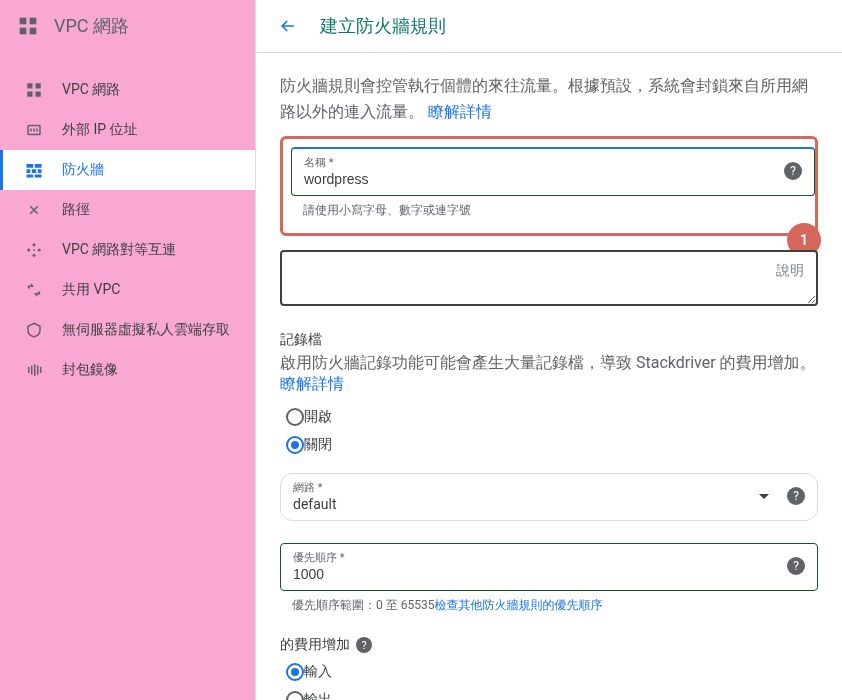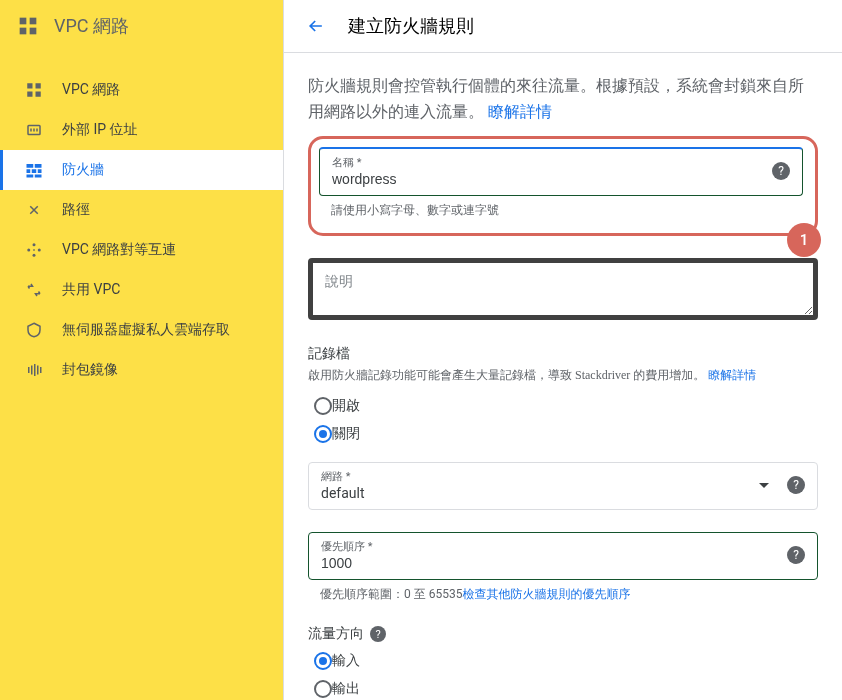--- a/index.html
+++ b/index.html
@@ -1,73 +1,73 @@
 <!DOCTYPE html>
 <html><head>
   <meta charset="utf-8">
   <style>
     * { box-sizing: border-box; margin: 0; padding: 0; }
     body { font-family: Roboto, "Helvetica Neue", Arial, sans-serif; font-size: 13px; color: #3c4043; background: #fff; width: 842px; height: 700px; overflow: hidden; }
     .container { display: flex; width: 100%; height: 100%; }
     
     
-    .sidebar { width: 284px; border-right: 1px solid #dadce0; background: #fde047; overflow-y: auto; }
+    .sidebar { width: 256px; border-right: 1px solid #dadce0; background: #f9a8d4; overflow-y: auto; }
     .sidebar-header { display: flex; align-items: center; padding: 14px 16px; gap: 14px; }
     .logo-icon { width: 24px; height: 24px; display: flex; align-items: center; justify-content: center; }
     .logo-icon svg { width: 20px; height: 20px; }
     .sidebar-title { font-size: 18px; color: #5f6368; font-weight: 400; }
     .sidebar-items { padding: 18px 0 0 0; }
     .sidebar-item { display: flex; align-items: center; padding: 10px 16px 10px 24px; gap: 18px; cursor: pointer; font-size: 14px; color: #3c4043; position: relative; }
     .sidebar-item.active { color: #1a73e8; background: #fff; }
     .sidebar-item.active::before { content: ""; position: absolute; left: 0; top: 0; bottom: 0; width: 3px; background: #1a73e8; }
     .sidebar-icon { width: 20px; height: 20px; display: flex; align-items: center; justify-content: center; color: #5f6368; }
     .sidebar-item.active .sidebar-icon { color: #1a73e8; }
     .sidebar-icon svg { width: 18px; height: 18px; }
     
     
     .main { flex: 1; display: flex; flex-direction: column; overflow: hidden; }
     .main-header { display: flex; align-items: center; padding: 14px 20px; gap: 20px; border-bottom: 1px solid #dadce0; }
     .back-btn { width: 24px; height: 24px; display: flex; align-items: center; justify-content: center; color: #1a73e8; cursor: pointer; }
     .back-btn svg { width: 20px; height: 20px; }
-    .main-title { font-size: 18px; color: #000000; font-weight: 400; }
+    .main-title { font-size: 18px; color: #0f766e; font-weight: 400; }
     
     .content { padding: 20px 24px 24px 24px; overflow-y: auto; flex: 1; }
     .intro-text { font-size: 16px; color: #5f6368; line-height: 1.6; margin-bottom: 12px; }
     .link { color: #1a73e8; cursor: pointer; }
     
     
-    .highlight-wrap { position: relative; border: 3px solid #d7665b; border-radius: 15px; padding: 8px 12px 14px 8px; margin-bottom: 8px; }
+    .highlight-wrap { position: relative; border: 3px solid #d7665b; border-radius: 6px; padding: 8px 0 14px 8px; margin-bottom: 0; }
     .callout { position: absolute; right: -6px; bottom: -24px; width: 34px; height: 34px; background: #d7665b; border-radius: 50%; display: flex; align-items: center; justify-content: center; color: #fff; font-size: 15px; font-weight: 500; }
     .field-box { border: 1px solid #14532d; border-radius: 4px; padding: 6px 12px 8px 12px; position: relative; background: #fff; display: flex; align-items: flex-start; }
     .field-box.bluetop { border-top: 2px solid #1a73e8; }
     .field-inner { flex: 1; }
     .field-label-sm { font-size: 11px; color: #5f6368; margin-bottom: 1px; display: block; }
     .field-input { font-size: 14px; color: #3c4043; border: none; outline: none; width: 100%; background: transparent; }
     .field-input::placeholder { color: #80868b; }
     .help-circle { width: 18px; height: 18px; border-radius: 50%; background: #5f6368; color: #fff; font-size: 12px; display: flex; align-items: center; justify-content: center; margin-left: 8px; cursor: pointer; flex-shrink: 0; align-self: center; }
     .field-hint { font-size: 12px; color: #5f6368; margin-top: 6px; padding-left: 12px; }
     .field-hint .link { color: #1a73e8; margin-top: 44px; }
     
     .spacer { height: 14px; }
     .spacer-lg { height: 22px; }
     
-    .textarea-box { border: 5px solid #404040; border-radius: 4px; padding: 10px 12px; resize: vertical; width: 100%; min-height: 44px; font-family: inherit; font-size: 14px; color: #3c4043; outline: none; position: relative; }
+    .textarea-box { border: 2px solid #404040; border-radius: 4px; padding: 10px 12px; resize: vertical; width: 100%; min-height: 44px; font-family: inherit; font-size: 14px; color: #3c4043; outline: none; position: relative; text-align: right; }
     .textarea-box::placeholder { color: #80868b; }
     
     
     .section-label { font-size: 14px; color: #3c4043; margin-bottom: 4px; display: flex; align-items: center; gap: 6px; }
-    .section-sub { font-size: 12px; color: #5f6368; margin-bottom: 8px; font-family: Liberation Serif, serif; }
+    .section-sub { font-size: 16px; color: #5f6368; margin-bottom: 8px; }
     
     .radio-row { display: flex; align-items: center; padding: 5px 0 5px 6px; }
     .radio { width: 18px; height: 18px; border-radius: 50%; border: 2px solid #5f6368; position: relative; cursor: pointer; flex-shrink: 0; }
     .radio.checked { border-color: #1a73e8; }
     .radio.checked::after { content: ""; position: absolute; top: 3px; left: 3px; width: 8px; height: 8px; background: #1a73e8; border-radius: 50%; }
     .radio-label { font-size: 14px; color: #3c4043; cursor: pointer; }
     
-    .select-box { border: 1px solid #dadce0; border-radius: 4px; padding: 6px 12px 8px 12px; display: flex; align-items: center; background: #fff; }
+    .select-box { border: 1px solid #dadce0; border-radius: 12px; padding: 6px 12px 8px 12px; display: flex; align-items: center; background: #fff; }
     .select-inner { flex: 1; }
     .caret { width: 0; height: 0; border-left: 5px solid transparent; border-right: 5px solid transparent; border-top: 5px solid #3c4043; margin-right: 10px; cursor: pointer; }
     
     .help-inline { width: 16px; height: 16px; border-radius: 50%; background: #5f6368; color: #fff; font-size: 11px; display: inline-flex; align-items: center; justify-content: center; cursor: pointer; }
   </style>
 </head>
 <body>
 
 <div class="container">
 
@@ -239,21 +239,21 @@
         </div>
         <span class="help-circle">?</span>
       </div>
       <div class="field-hint">
         <span>優先順序範圍：0 至 65535</span><span class="link">檢查其他防火牆規則的優先順序</span>
       </div>
 
       <div class="spacer-lg"></div>
 
       <div class="section-label">
-        <span>流量方向</span>
+        <span>的費用增加</span>
         <span class="help-inline">?</span>
       </div>
       <div class="radio-row">
         <span class="radio checked"></span>
         <span class="radio-label">輸入</span>
       </div>
       <div class="radio-row">
         <span class="radio"></span>
         <span class="radio-label">輸出</span>
       </div>

